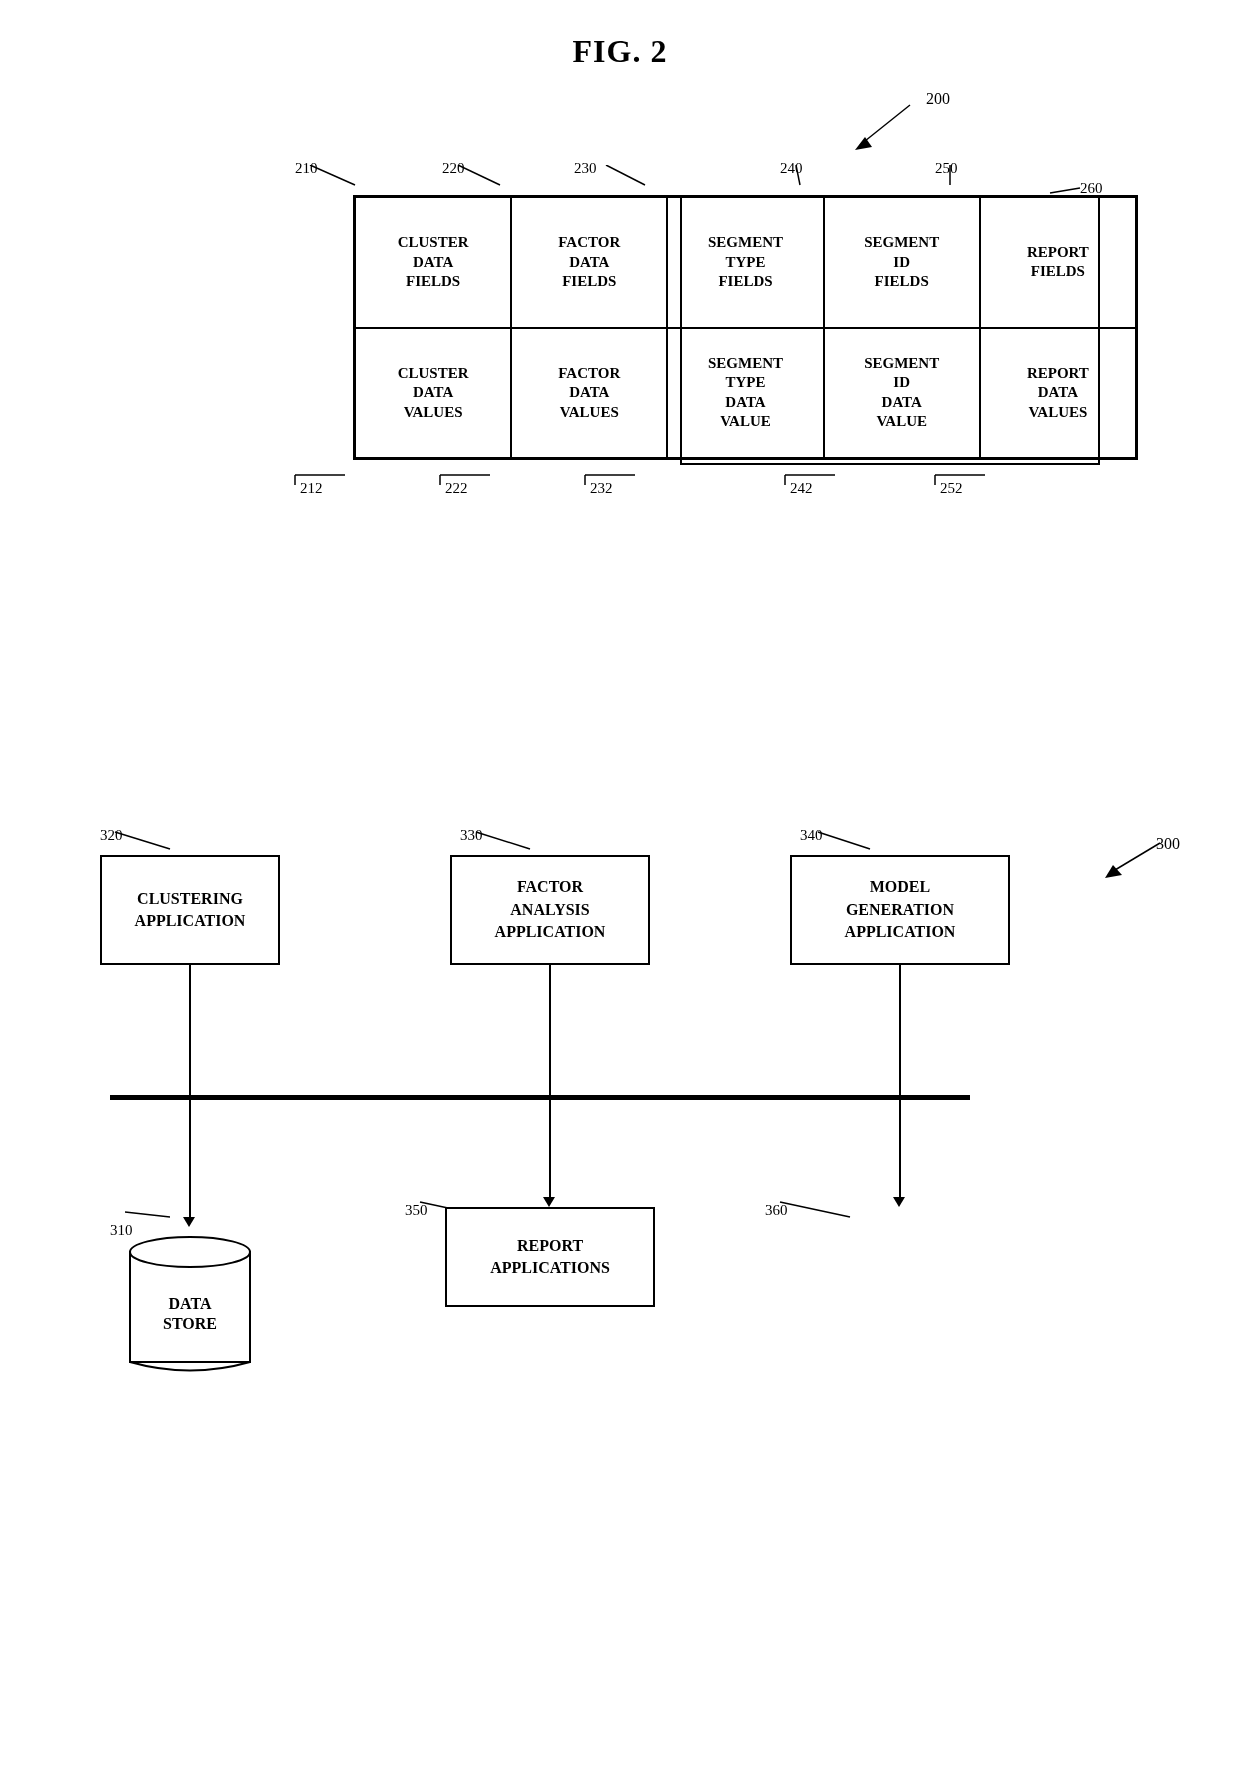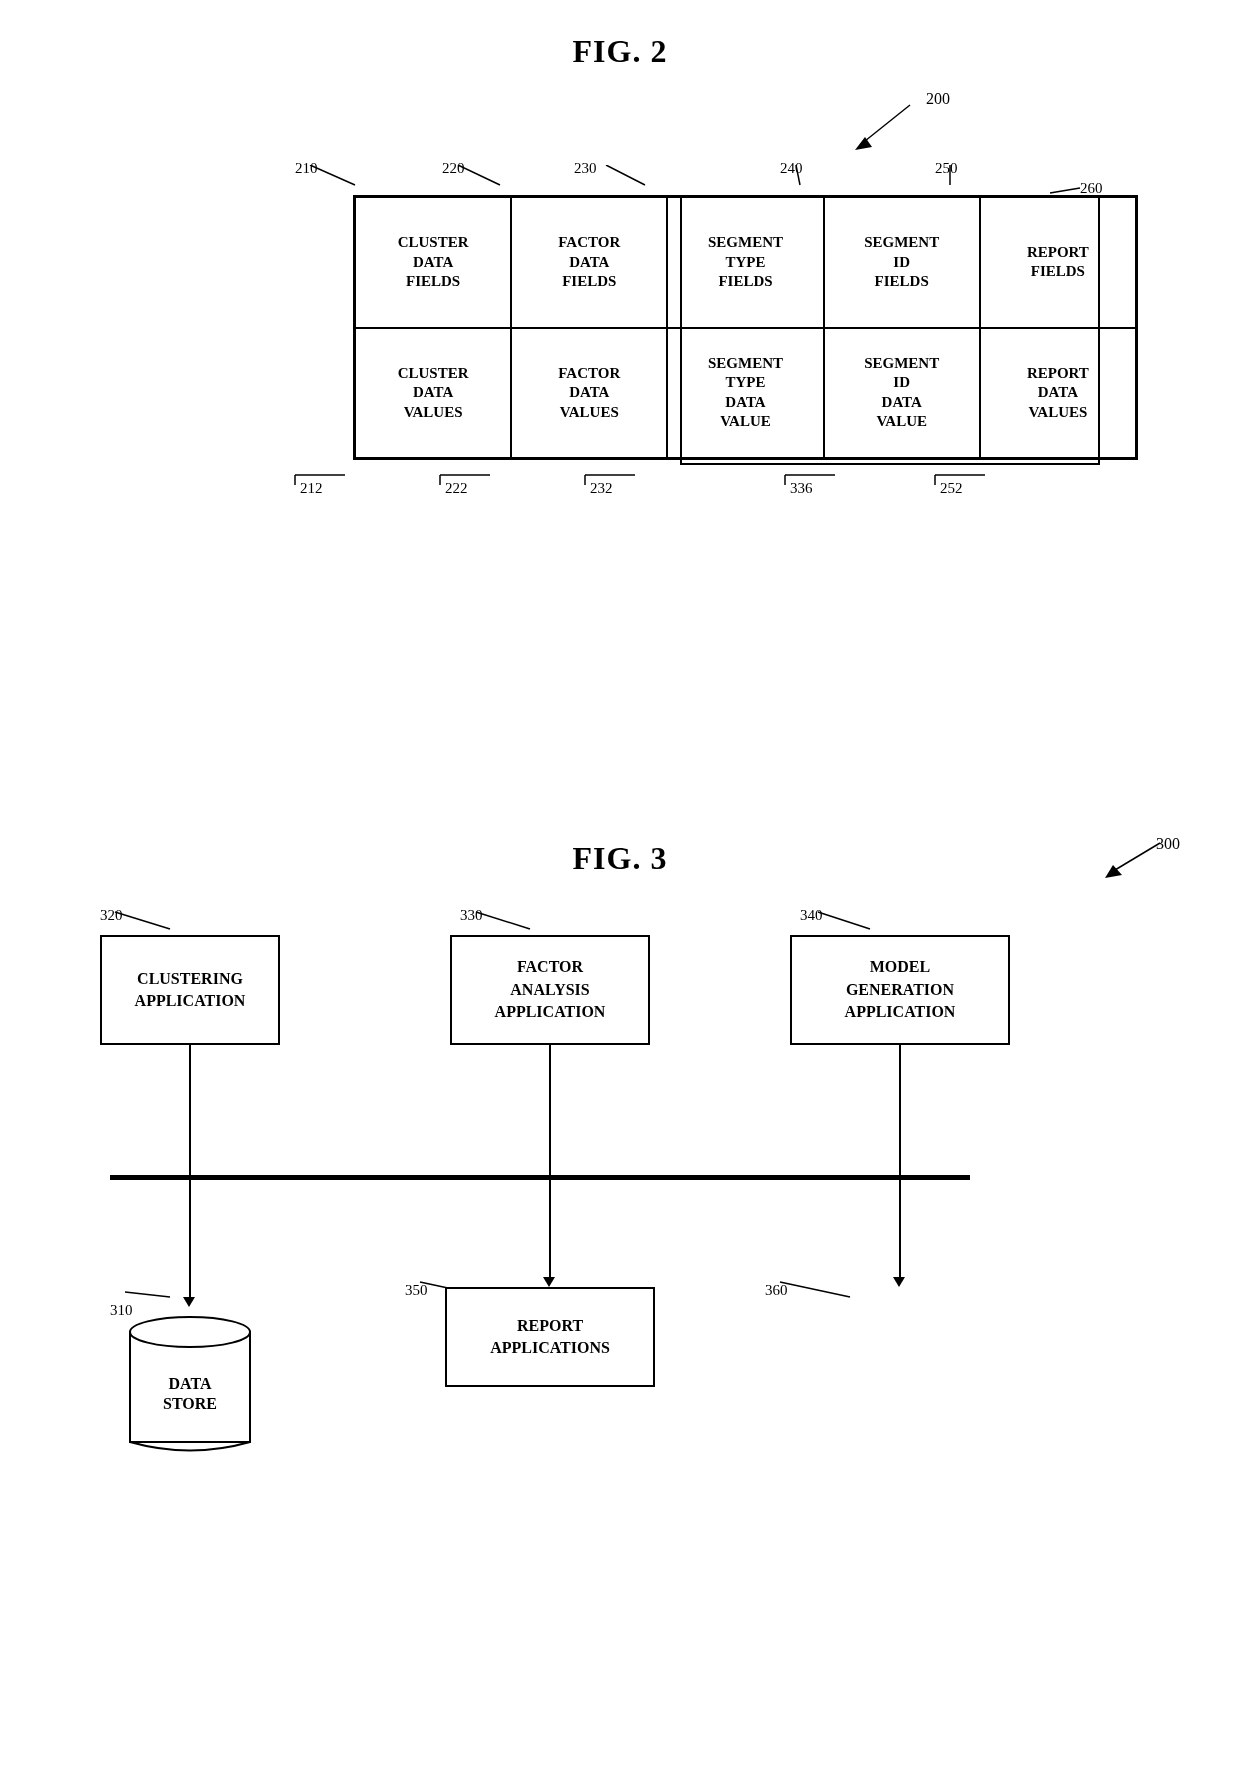--- a/index.html
+++ b/index.html
@@ -126,36 +126,35 @@
       <line x1="5" y1="5" x2="5" y2="15" stroke="#000" stroke-width="1.5"></line>
     </svg>
     <span style="position:absolute; top:10px; left:10px; font-size:15px;">232</span>
   </div>
 
   <div style="position:absolute; top:390px; left:490px; font-size:15px;">
     <svg width="80" height="25">
       <line x1="5" y1="5" x2="55" y2="5" stroke="#000" stroke-width="1.5"></line>
       <line x1="5" y1="5" x2="5" y2="15" stroke="#000" stroke-width="1.5"></line>
     </svg>
-    <span style="position:absolute; top:10px; left:10px; font-size:15px;">336</span>
+    <span style="position:absolute; top:10px; left:10px; font-size:15px;">242</span>
   </div>
 
   <div style="position:absolute; top:390px; left:640px; font-size:15px;">
     <svg width="80" height="25">
       <line x1="5" y1="5" x2="55" y2="5" stroke="#000" stroke-width="1.5"></line>
       <line x1="5" y1="5" x2="5" y2="15" stroke="#000" stroke-width="1.5"></line>
     </svg>
     <span style="position:absolute; top:10px; left:10px; font-size:15px;">252</span>
   </div>
 
 </div>
 
 <div style="position:absolute; top:810px; left:0; width:1240px;">
 
-  <div style="text-align:center; font-size:32px; font-weight:bold; font-family:'Times New Roman',serif; letter-spacing:1px; margin-bottom:30px; padding-top:30px;">FIG. 3</div>
 
   <div style="position:absolute; top:25px; right:60px;">
     <svg width="100" height="50">
       <line x1="80" y1="8" x2="30" y2="38" stroke="#000" stroke-width="1.5"></line>
       <polygon points="25,43 33,30 42,40" fill="#000"></polygon>
     </svg>
     <span style="position:absolute; top:0; right:0; font-size:16px; font-family:'Times New Roman',serif;">300</span>
   </div>
 
   <div style="position:relative; width:1100px; margin:17px auto; height:720px;">

